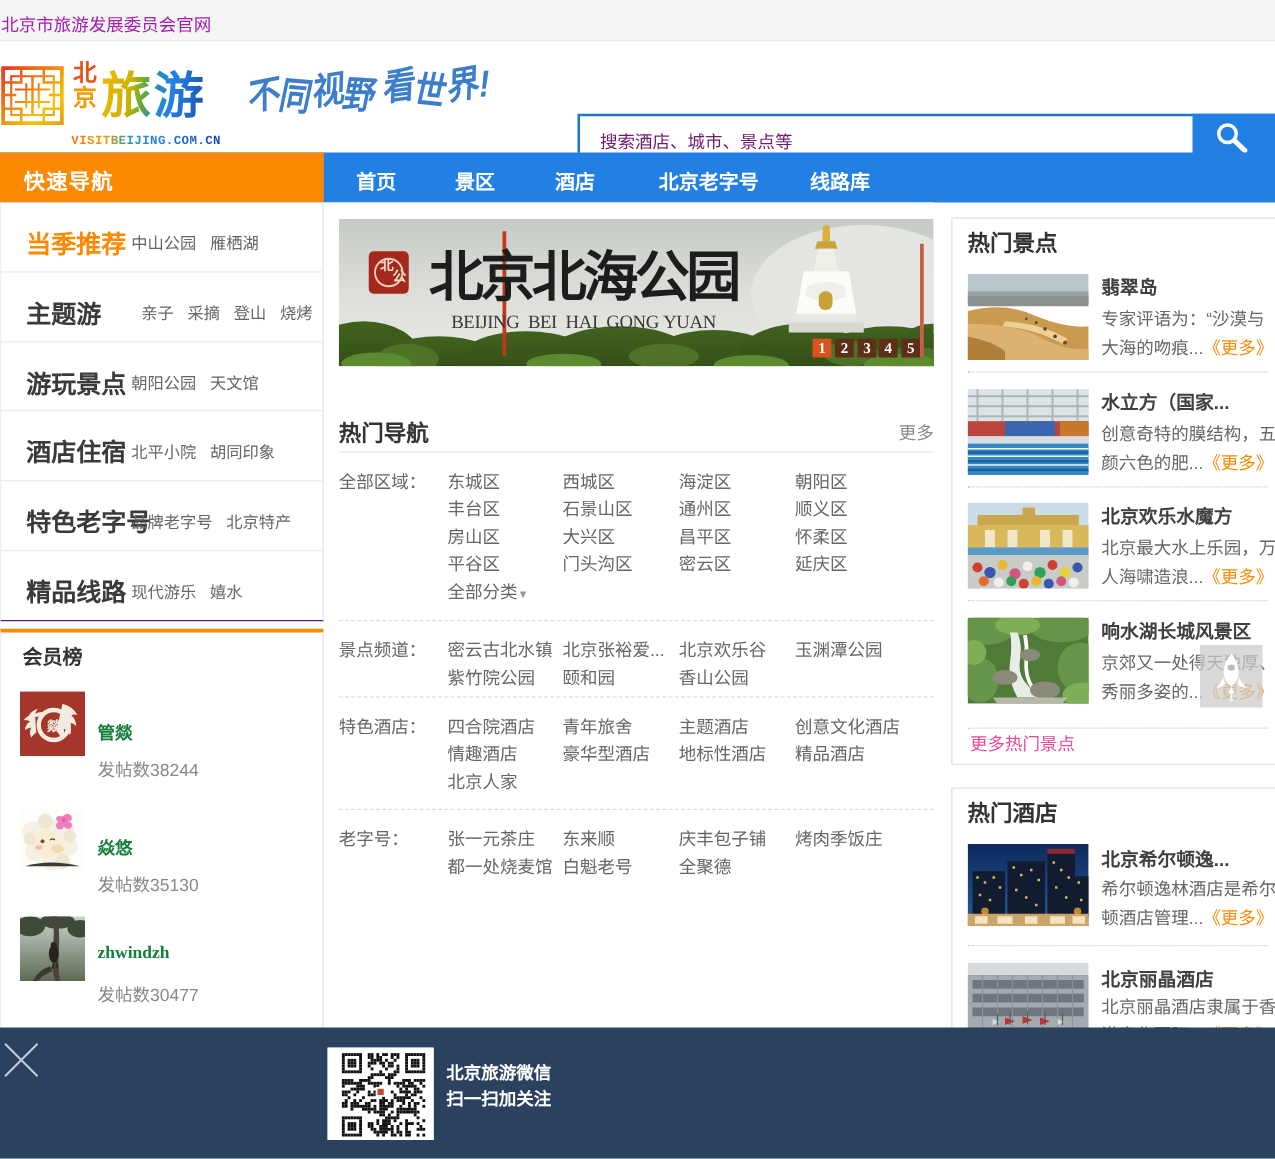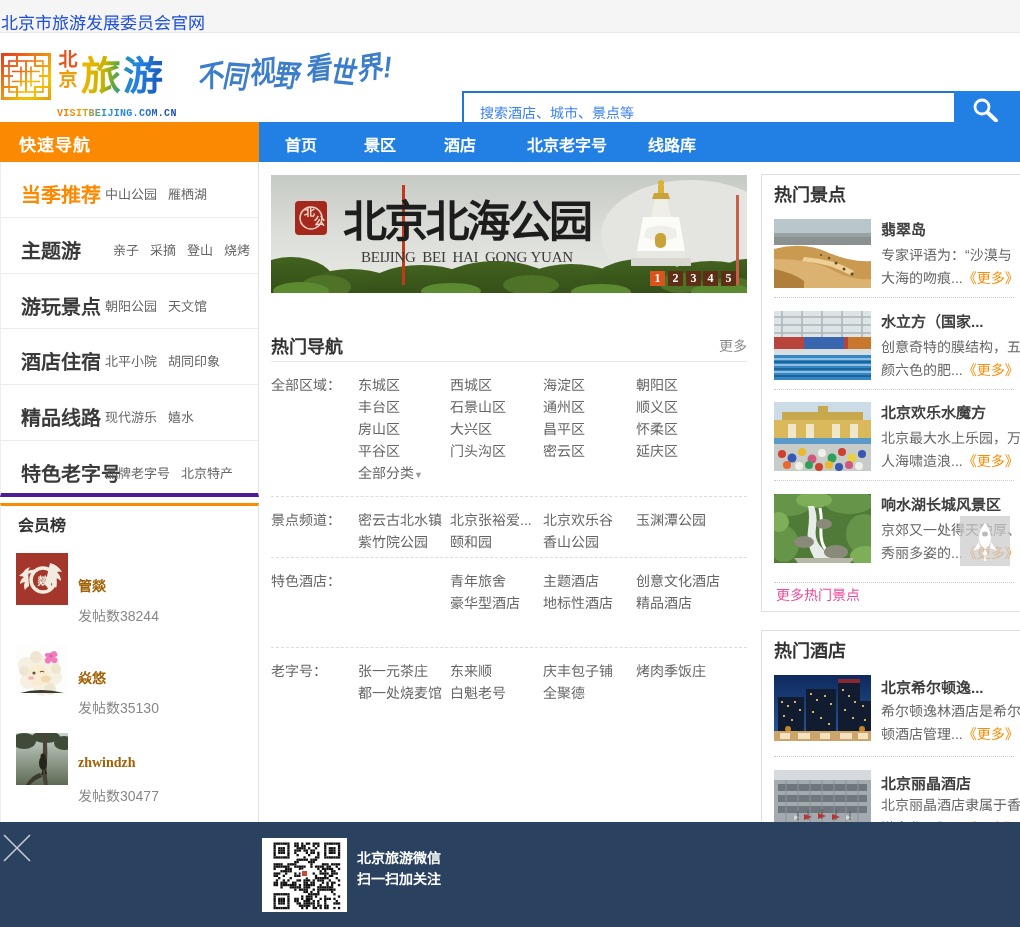--- a/index.html
+++ b/index.html
@@ -2,46 +2,46 @@
 <html lang="zh-CN"><head>
 <meta charset="utf-8">
 <style>
 *{margin:0;padding:0;box-sizing:border-box}
 html,body{width:1020px;height:927px;overflow:hidden;position:relative;background:#fff;
  font-family:"Liberation Sans",sans-serif;}
 a{text-decoration:none}
 .abs{position:absolute}
 
 #topbar{position:absolute;left:0;top:0;width:1020px;height:33px;background:#f5f5f5;border-bottom:1px solid #e9e9e9}
-#topbar span{position:absolute;left:1px;top:9px;font-size:17px;color:#1d4ed8}
+#topbar span{position:absolute;left:1px;top:9px;font-size:14px;color:#a21caf}
 
 #header{position:absolute;left:0;top:34px;width:1020px;height:88px;background:#fff}
 
 #searchbox{position:absolute;left:462px;top:57px;width:558px;height:40px;border:2px solid #2176d0;background:#fff}
-#searchbox .ph{position:absolute;left:16px;top:9px;font-size:14px;color:#3b82f6}
+#searchbox .ph{position:absolute;left:16px;top:9px;font-size:14px;color:#701a75}
 #searchbtn{position:absolute;left:490px;top:-2px;width:68px;height:40px;background:#2280e4}
 
 #nav{position:absolute;left:0;top:122px;width:1020px;height:40px;background:#2280e4}
 #quicknav{position:absolute;left:0;top:0;width:259px;height:40px;background:#fb8a02}
 #quicknav b{position:absolute;left:19px;top:9px;font-size:17px;color:#fff;letter-spacing:1px}
 #nav .m{position:absolute;top:10px;font-size:16px;font-weight:bold;color:#fff}
 
-#lpanel{position:absolute;left:0;top:162px;width:259px;height:335px;background:#fff;border-right:1px solid #e2e2e2;border-left:1px solid #eee;border-bottom:4px solid #4c1d95}
+#lpanel{position:absolute;left:0;top:162px;width:259px;height:335px;background:#fff;border-right:1px solid #e2e2e2;border-left:1px solid #eee;border-bottom:1px solid #4c1d95}
 .lrow{position:relative;height:55.8px;border-bottom:1px solid #ececec;overflow:visible}
 .lrow:last-child{border-bottom:none}
 .lrow b{position:absolute;left:20px;top:17px;font-size:20px;color:#3a3a3a;font-weight:bold;white-space:nowrap}
 .lrow b.org{color:#fb8a02}
 .lrow .lk{position:absolute;left:104px;top:22px;font-size:13px;color:#666;white-space:nowrap}
 .lk em{font-style:normal;margin-right:11px}
 
 #mpanel{position:absolute;left:0;top:503px;width:259px;height:319px;background:#fff;border-top:3px solid #fb8a02;border-right:1px solid #e2e2e2;border-left:1px solid #eee}
 #mpanel h3{position:absolute;left:17px;top:6px;font-size:16px;color:#333}
 .mem{position:absolute;left:15px;width:230px}
 .mem .av{position:absolute;left:0;top:0;width:52px;height:52px;overflow:hidden}
-.mem .nm{position:absolute;left:62px;top:22px;font-size:14px;font-weight:bold;color:#a16207}
+.mem .nm{position:absolute;left:62px;top:22px;font-size:14px;font-weight:bold;color:#15803d}
 .mem .ps{position:absolute;left:62px;top:52px;font-size:14px;color:#888}
 
 #main{position:absolute;left:260px;top:162px;width:487px;height:660px;background:#fff}
 #carousel{position:absolute;left:11px;top:13px;width:476px;height:118px;overflow:hidden}
 .pgn{position:absolute;top:96px;width:15px;height:15px;background:#5c2f16;color:#fff;font-size:12px;text-align:center;line-height:15px;font-family:"Liberation Serif",serif;font-weight:bold}
 .pgn.on{background:#d9541c}
 #hotnav{position:absolute;left:11px;top:170px;width:476px}
 #hotnav h2{font-size:18px;color:#333;font-weight:bold}
 #hn-more{position:absolute;right:0;top:3px;font-size:14px;color:#888}
 .hnline{border-bottom:1px solid #e8e8e8;margin-top:3px}
@@ -133,26 +133,26 @@
     </div>
   <div class="lrow">
       <b>游玩景点</b>
       <span class="lk"><em>朝阳公园</em><em>天文馆</em></span>
     </div>
   <div class="lrow">
       <b>酒店住宿</b>
       <span class="lk"><em>北平小院</em><em>胡同印象</em></span>
     </div>
   <div class="lrow">
+      <b>特色老字号</b>
+      <span class="lk"><em>品牌老字号</em><em>北京特产</em></span>
+    </div>
+  <div class="lrow">
       <b>精品线路</b>
       <span class="lk"><em>现代游乐</em><em>嬉水</em></span>
-    </div>
-  <div class="lrow">
-      <b>特色老字号</b>
-      <span class="lk"><em>品牌老字号</em><em>北京特产</em></span>
     </div>
 </div>
 
 <div id="mpanel">
   <h3>会员榜</h3>
   <div class="mem" style="top:47px">
       <div class="av" id="av1"><svg width="52" height="52" viewBox="0 0 52 52">
 <rect width="52" height="52" fill="#a5362b"></rect>
 <g fill="#f2ece0">
 <circle cx="27" cy="27" r="12" fill="none" stroke="#f2ece0" stroke-width="3.5"></circle>
@@ -340,20 +340,25 @@
       <div class="hcol c3">
           <a>北京欢乐谷</a>
           <a>香山公园</a>
         </div>
       <div class="hcol c4">
           <a>玉渊潭公园</a>
         </div>
     </div>
     <div class="hrow" style="height:90px">
       <span class="lab">特色酒店：</span>
+      <div class="hcol c1">
+          <a>四合院酒店</a>
+          <a>情趣酒店</a>
+          <a>北京人家</a>
+        </div>
       <div class="hcol c2">
           <a>青年旅舍</a>
           <a>豪华型酒店</a>
         </div>
       <div class="hcol c3">
           <a>主题酒店</a>
           <a>地标性酒店</a>
         </div>
       <div class="hcol c4">
           <a>创意文化酒店</a>

